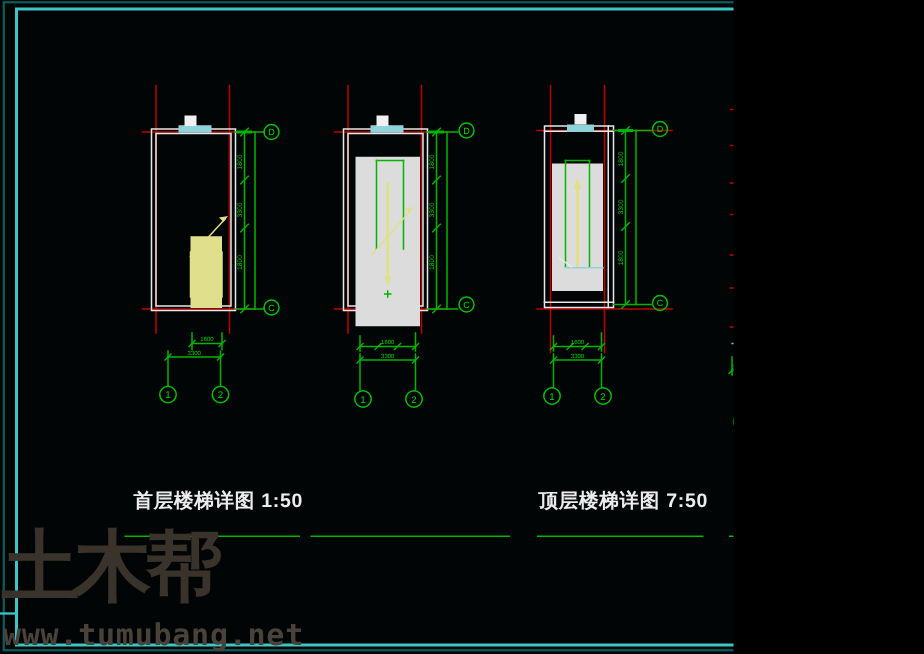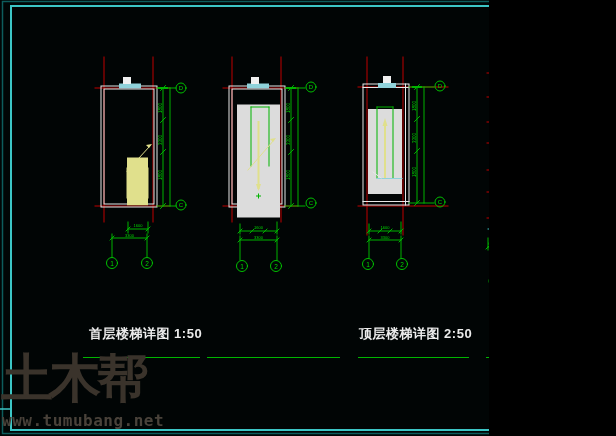--- a/index.html
+++ b/index.html
@@ -4,21 +4,21 @@
 <style>
   html,body{margin:0;padding:0;background:#000;}
   #canvas{position:relative;width:489px;height:436px;background:#010505;overflow:hidden;
           font-family:"Liberation Sans",sans-serif;}
   svg{position:absolute;left:0;top:0;z-index:2;}
   .title{position:absolute;z-index:6;color:#ececec;font-size:13px;font-weight:bold;
          letter-spacing:0.5px;white-space:nowrap;}
   .underline{position:absolute;z-index:3;height:1px;background:#00b400;}
   #wm-logo{position:absolute;left:1px;top:352px;z-index:5;font-size:52px;font-weight:bold;
            color:#3a332b;letter-spacing:-4px;line-height:1;white-space:nowrap;}
-  #wm-url{position:absolute;left:2px;top:411px;z-index:5;font-size:16px;font-weight:bold;
+  #wm-url{position:absolute;left:2px;top:411px;z-index:5;font-size:20px;font-weight:bold;
           font-family:"DejaVu Sans Mono",monospace;color:#49423a;letter-spacing:0.5px;
           white-space:nowrap;}
   
   #tb{position:absolute;left:536px;top:388px;width:74px;height:42px;z-index:4;}
   #tb .in{width:148px;height:84px;transform:scale(0.5);transform-origin:0 0;
           border:1px solid #c0c0c0;box-sizing:border-box;color:#d8d8d8;}
   .tbrow{display:flex;box-sizing:border-box;}
   .tbcell{box-sizing:border-box;border-right:1px solid #b8b8b8;border-bottom:1px solid #b8b8b8;
           overflow:hidden;white-space:nowrap;font-size:7px;line-height:11px;padding-left:1px;}
   .tbtop{height:12px;}
@@ -330,21 +330,21 @@
       <text x="514" y="254">6600</text>
     </g>
     <circle cx="495" cy="281" r="6" stroke="#00c000"></circle>
     <text x="495" y="283.5" fill="#00d800" font-size="7" text-anchor="middle">D</text>
     <circle cx="533" cy="281" r="6" stroke="#00c000"></circle>
     <text x="533" y="283.5" fill="#00d800" font-size="7" text-anchor="middle">C</text>
   </g>
 </svg>
 
 <span class="title" style="left:89px;top:325px">首层楼梯详图 1:50</span>
-<span class="title" style="left:359px;top:325px">顶层楼梯详图 2:50</span>
+<span class="title" style="left:359px;top:325px">顶层楼梯详图 7:50</span>
 
 <div class="underline" style="left:83px;top:357px;width:117px"></div>
 <div class="underline" style="left:207px;top:357px;width:133px"></div>
 <div class="underline" style="left:358px;top:357px;width:111px"></div>
 <div class="underline" style="left:486px;top:357px;width:110px"></div>
 
 <div id="wm-logo">土木帮</div>
 <div id="wm-url">www.tumubang.net</div>
 
 <div id="tb">

